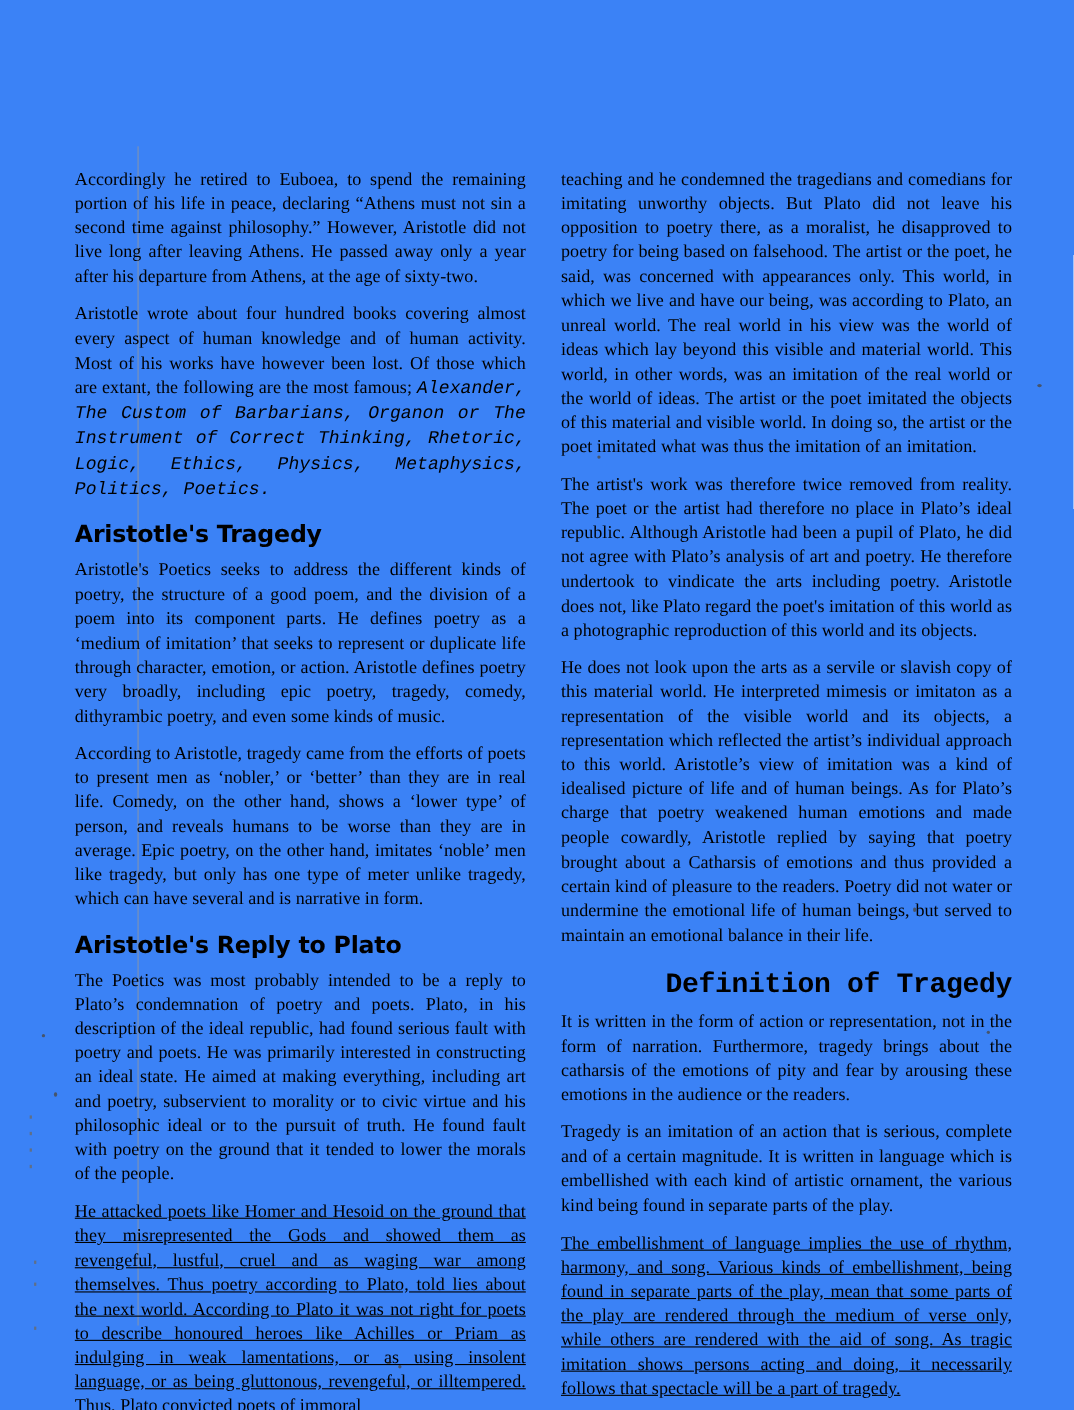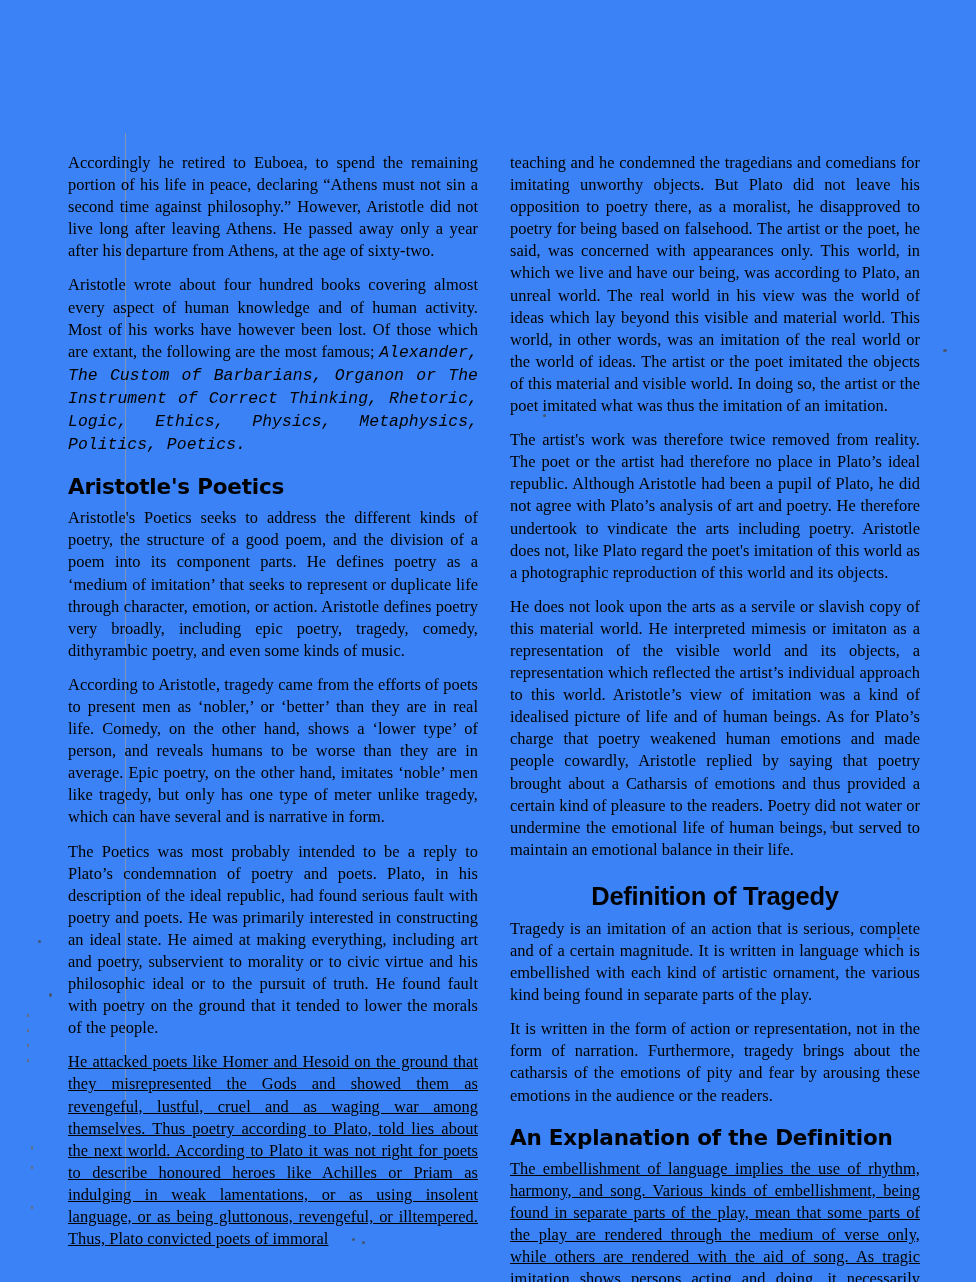--- a/index.html
+++ b/index.html
@@ -70,27 +70,27 @@
   h3.heading {
     font-family: "DejaVu Sans", "Liberation Sans", sans-serif;
     font-weight: bold;
     font-size: 21.5px;
     line-height: 26px;
     margin: 18px 0 7px 0;
     letter-spacing: -0.2px;
     text-align: left;
   }
   h2.heading-major {
-    font-family: Liberation Sans, sans-serif;
+    font-family: Liberation Mono, monospace;
     font-weight: bold;
     font-size: 25.5px;
     line-height: 30px;
     margin: 20px 0 7px 0;
     letter-spacing: -0.3px;
-    text-align: center;
+    text-align: right;
   }
   .first-heading { margin-top: 14px; }
 
   em, .ital { font-style: italic; font-family: Liberation Mono, monospace; }
 </style>
 </head>
 <body>
 
 <div class="page">
 
@@ -115,38 +115,38 @@
   <div class="speck" style="left:897px; top:937px; width:3px; height:3px;"></div>
 
   <div class="columns">
 
     <div class="col col-left">
 
       <p>Accordingly he retired to Euboea, to spend the remaining portion of his life in peace, declaring “Athens must  not sin a second time against philosophy.” However, Aristotle did not live long after leaving Athens. He passed away only a year after his departure from Athens, at the age of sixty-two.</p>
 
       <p><span>Aristotle wrote about four hundred books covering almost every aspect of human knowledge and of  human activity. Most of his works  have however been lost. Of those which are extant, the following are the most famous; </span><em class="ital">Alexander, The Custom of Barbarians, Organon or The Instrument of Correct Thinking, Rhetoric, Logic, Ethics, Physics, Metaphysics, Politics, Poetics.</em></p>
 
-      <h3 class="heading first-heading">Aristotle's Poetics</h3>
+      <h3 class="heading first-heading">Aristotle's Tragedy</h3>
       <p>Aristotle's Poetics seeks to address the different kinds of poetry, the structure of a good poem, and the division of a poem into its component parts. He defines poetry as a ‘medium of imitation’ that seeks to represent or duplicate life through character, emotion, or action. Aristotle defines poetry very broadly, including epic poetry, tragedy, comedy, dithyrambic poetry, and even some kinds of music.</p>
       <p>According to Aristotle, tragedy came from the efforts of poets to present men as ‘nobler,’ or ‘better’ than they are in real life. Comedy, on the other hand, shows a ‘lower type’ of person, and reveals humans to be worse than they are in average. Epic poetry, on the other hand, imitates ‘noble’ men like tragedy, but only has one type of meter unlike tragedy, which can have several and is narrative in form.</p>
 
+      <h3 class="heading">Aristotle's Reply to Plato</h3>
       <p>The Poetics was most probably intended to be a reply to Plato’s condemnation of poetry and poets. Plato, in his description of the ideal republic, had found serious fault with poetry and poets. He was primarily interested in constructing an ideal state. He aimed at making everything, including art and poetry, subservient to morality or to civic virtue and his philosophic ideal or to the pursuit of truth. He found fault with poetry on the ground that it tended to lower the morals of the people.</p>
       <p>He attacked poets like Homer and Hesoid on the ground that they misrepresented the Gods and showed them as revengeful, lustful, cruel and as waging war among themselves. Thus poetry according to Plato, told lies about the next world. According to Plato it was not right for poets to describe honoured heroes like Achilles or Priam as indulging in weak lamentations, or as using insolent language, or as being gluttonous, revengeful, or illtempered. Thus, Plato convicted poets of immoral</p>
 
     </div>
 
     <div class="col col-right">
 
       <p>teaching and he condemned the tragedians and comedians for imitating unworthy objects. But Plato did not leave his opposition to poetry there, as a moralist, he disapproved to poetry for being based on falsehood. The artist or the poet, he said, was concerned with appearances only. This world, in which we live and have our being, was according to Plato, an unreal world. The real world in his view was the world of ideas which lay beyond this visible and material world. This world, in other words, was an imitation of the real world or the world of ideas. The artist or the poet imitated the objects of this material and visible world. In doing so, the artist or the poet imitated what was thus the imitation of an imitation.</p>
       <p>The artist's work was therefore twice removed from reality. The poet or the artist had therefore no place in Plato’s ideal republic. Although Aristotle had been a pupil of Plato, he did not agree with Plato’s analysis of art and poetry. He therefore undertook to vindicate the arts including poetry. Aristotle does not, like Plato regard the poet's imitation of this world as a photographic reproduction of this world and its objects.</p>
       <p>He does not look upon the arts as a servile or slavish copy of this material world. He interpreted mimesis or imitaton as a representation of the visible world and its objects, a representation which reflected the artist’s individual approach to this world. Aristotle’s view of imitation was a kind of idealised picture of life and of human beings. As for Plato’s charge that poetry weakened human emotions and made people cowardly, Aristotle replied by saying that poetry brought about a  Catharsis of emotions and thus provided a certain kind of pleasure to the readers. Poetry did not water or undermine the emotional life of human beings, but served to maintain an emotional balance in their life.</p>
 
       <h2 class="heading-major">Definition of Tragedy</h2>
+      <p>It is written in the form of action or representation, not in the form of narration. Furthermore, tragedy brings about the catharsis of the emotions of pity and fear by arousing these emotions in the audience or the readers.</p>
       <p>Tragedy is an imitation of an action that is serious, complete and of a certain magnitude. It is written in language which is embellished with each kind of artistic ornament, the various kind being found in separate parts of the play.</p>
-      <p>It is written in the form of action or representation, not in the form of narration. Furthermore, tragedy brings about the catharsis of the emotions of pity and fear by arousing these emotions in the audience or the readers.</p>
 
-      <h3 class="heading">An Explanation of the Definition</h3>
       <p>The embellishment of language implies the use of rhythm, harmony, and song. Various kinds of embellishment, being found in separate parts of the play, mean that some parts of the play are rendered through the medium of verse only, while others are rendered with the aid of song. As tragic imitation shows persons acting and doing, it necessarily follows that spectacle will be a part of tragedy.</p>
 
     </div>
 
   </div>
 </div>
 
 </body></html>

